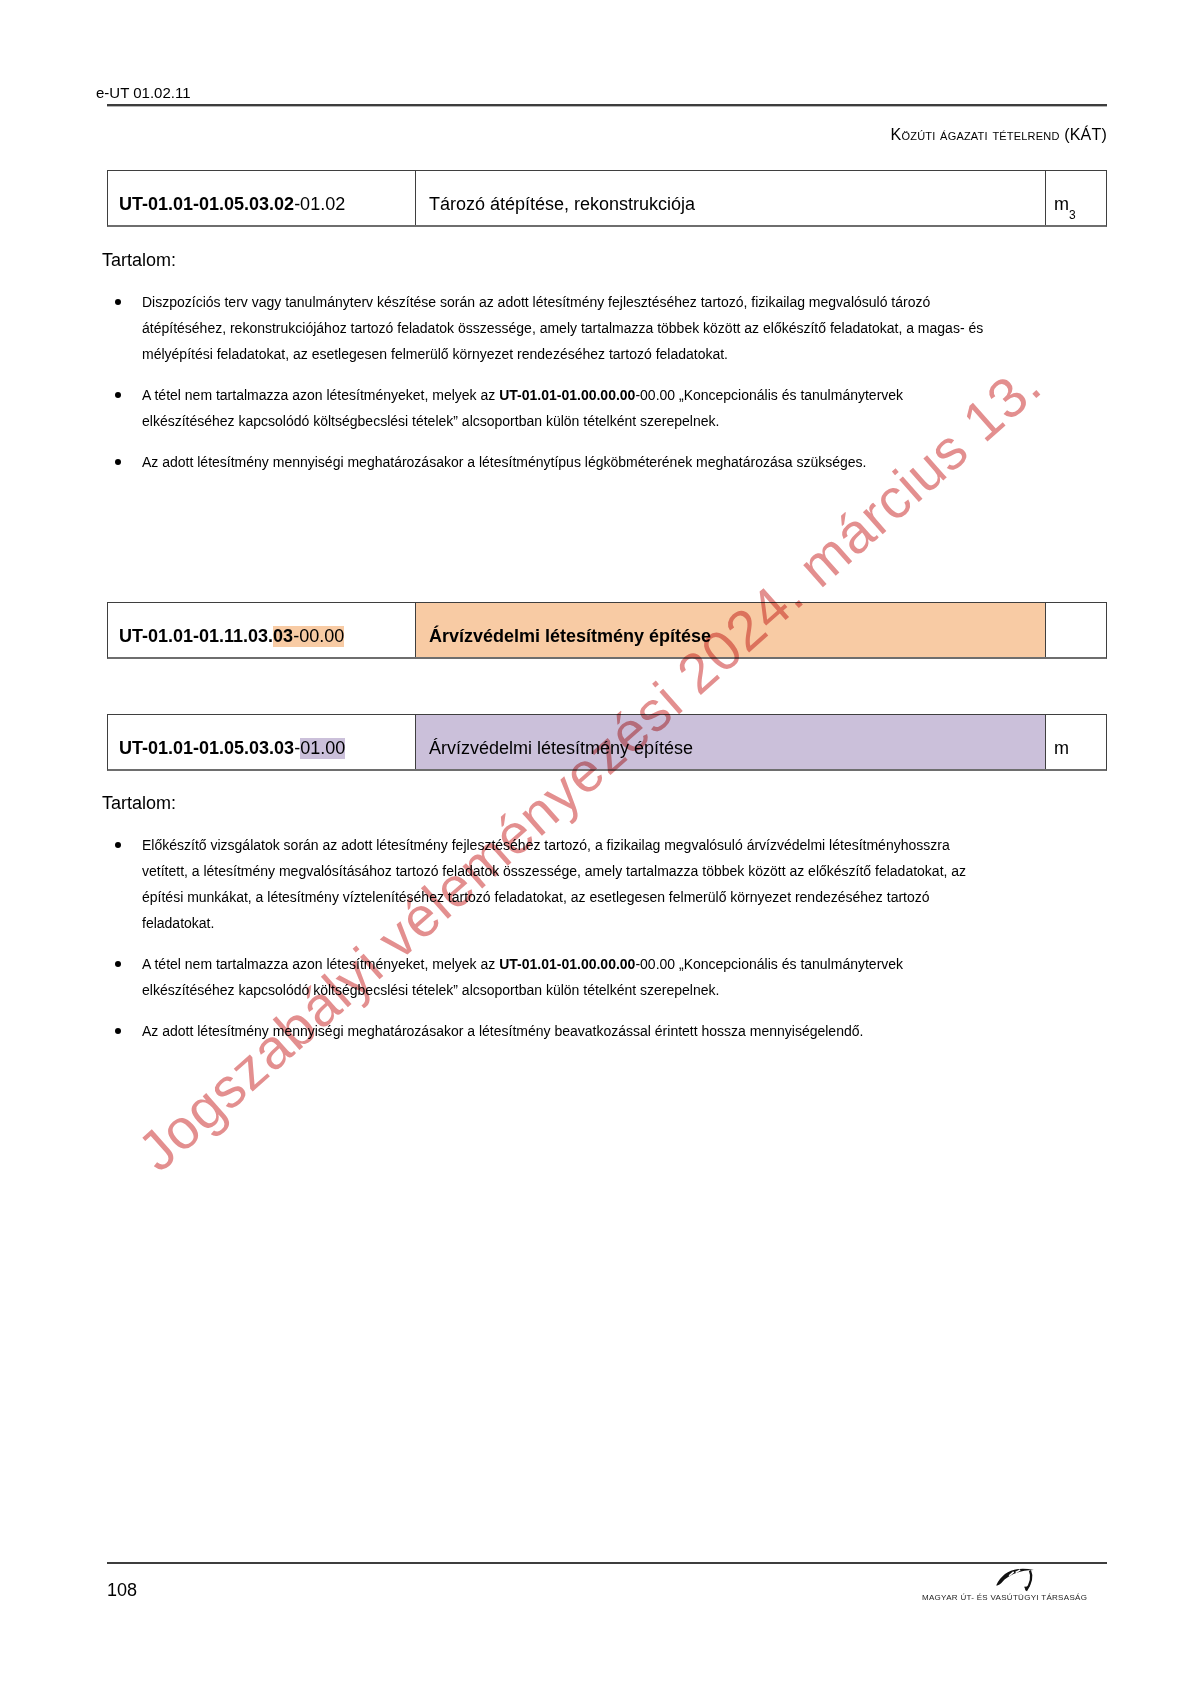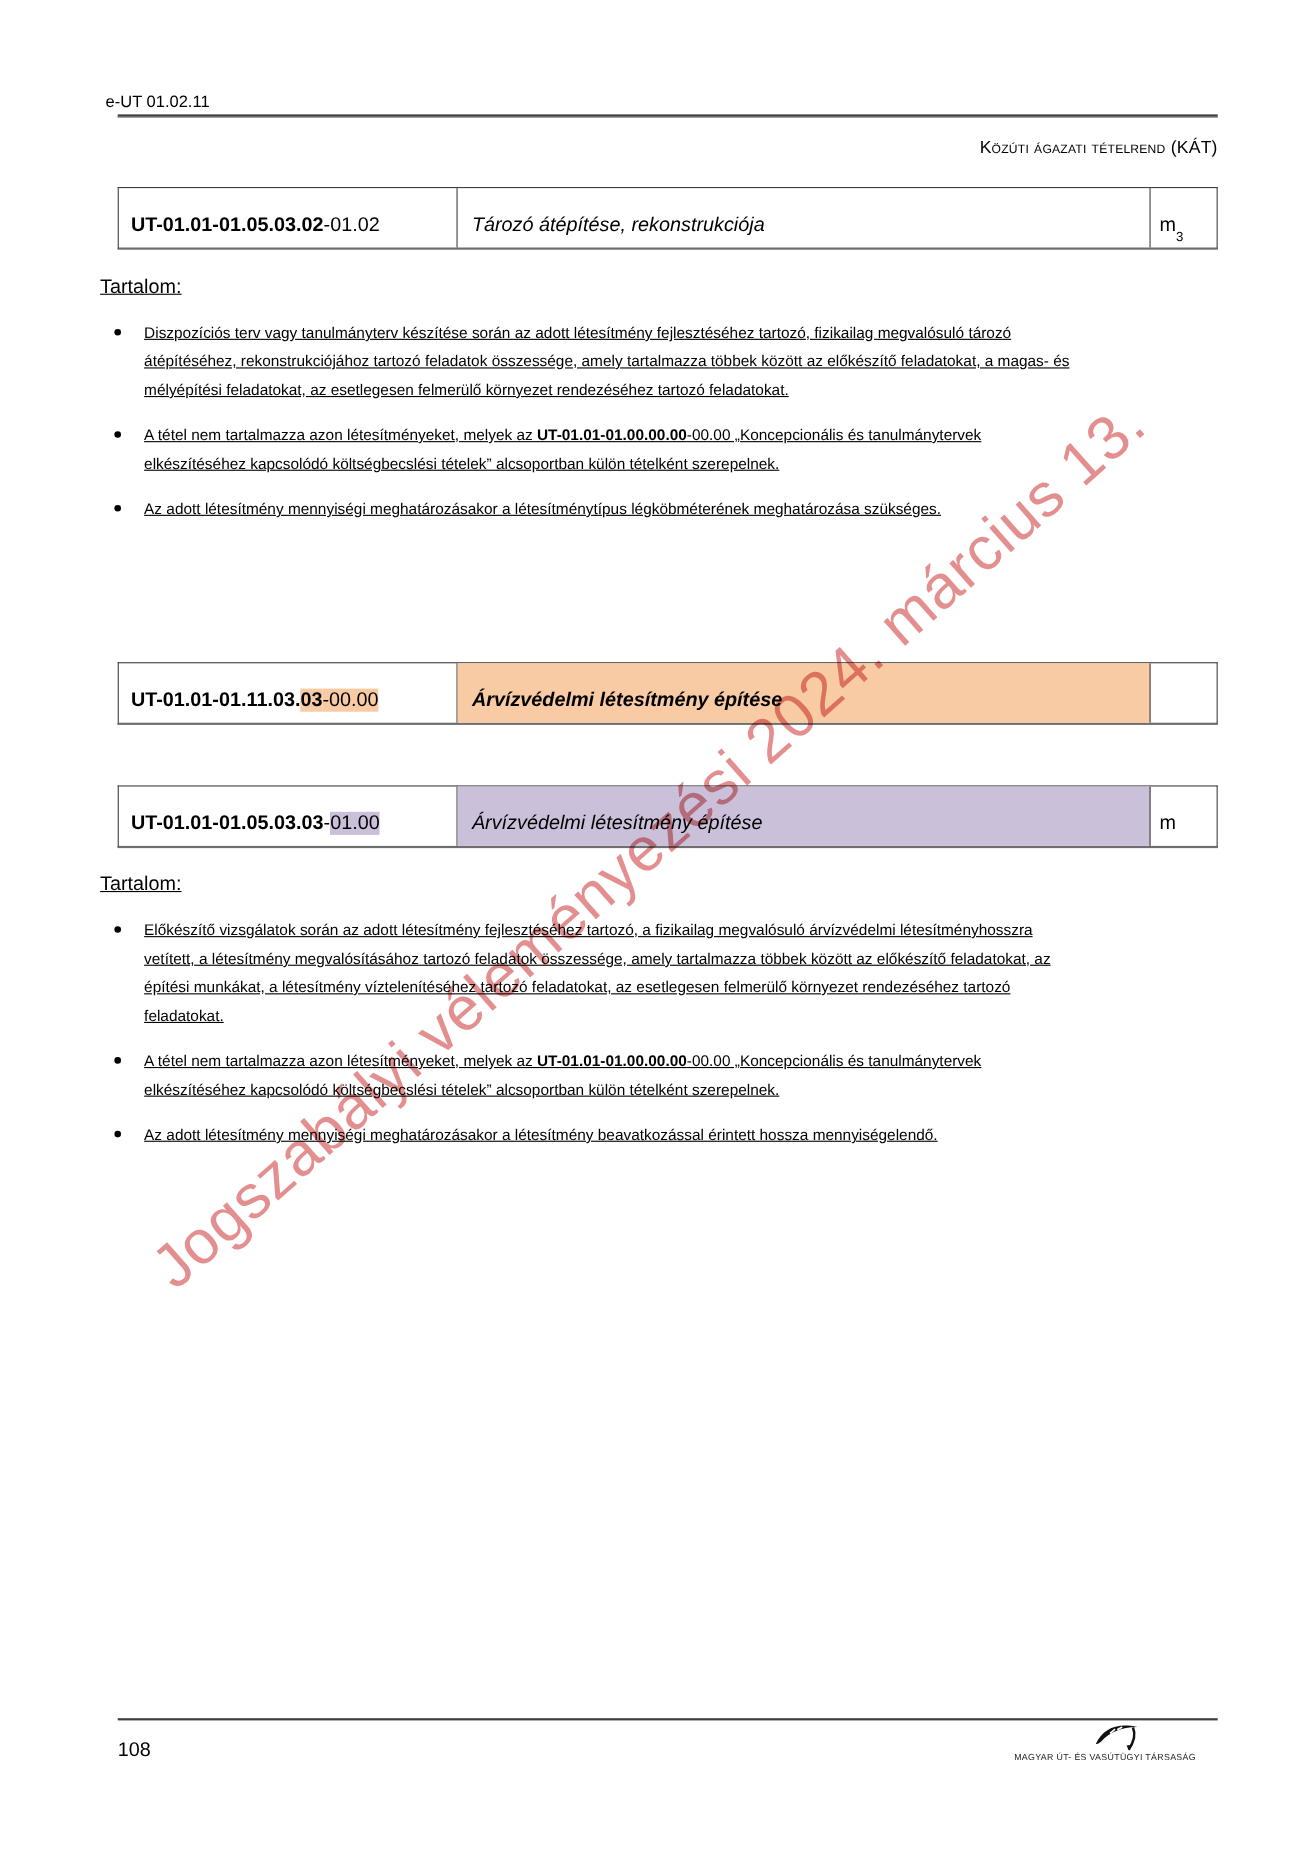--- a/index.html
+++ b/index.html
@@ -28,30 +28,30 @@
   }
   .itable .cell{
     display:flex;align-items:flex-end;
     box-sizing:border-box;
     font-size:18px;
     padding:0 4px 10px 11px;
     white-space:nowrap;
     overflow:hidden;
   }
   .cell.code{width:308px;border-right:1px solid #3f3f3f;}
-  .cell.desc{flex:1;border-right:1px solid #3f3f3f;padding-left:13px;font-style:italic;}
+  .cell.desc{flex:1;border-right:1px solid #3f3f3f;padding-left:13px;}
   .cell.unit{width:60px;padding-left:8px;}
   .b{font-weight:bold;}
   .hl-o{background:var(--c-orange);}
   .hl-p{background:var(--c-purple);}
   .bg-o{background:var(--c-orange);font-weight:bold;}
   .bg-p{background:var(--c-purple);}
   sup{font-size:12px;line-height:0;}
   
-  .content{position:absolute;left:91px;width:900px;z-index:1;text-decoration:underline;}
+  .content{position:absolute;left:102px;width:900px;z-index:1;}
   .sec-label{font-size:18px;margin:0 0 18px 0;}
   ul.blist{list-style:none;margin:0;padding:0;}
   ul.blist li{
     position:relative;
     padding-left:40px;
     margin-bottom:15px;
     font-size:14px;line-height:26px;
     max-width:845px;
   }
   ul.blist li .dot{

